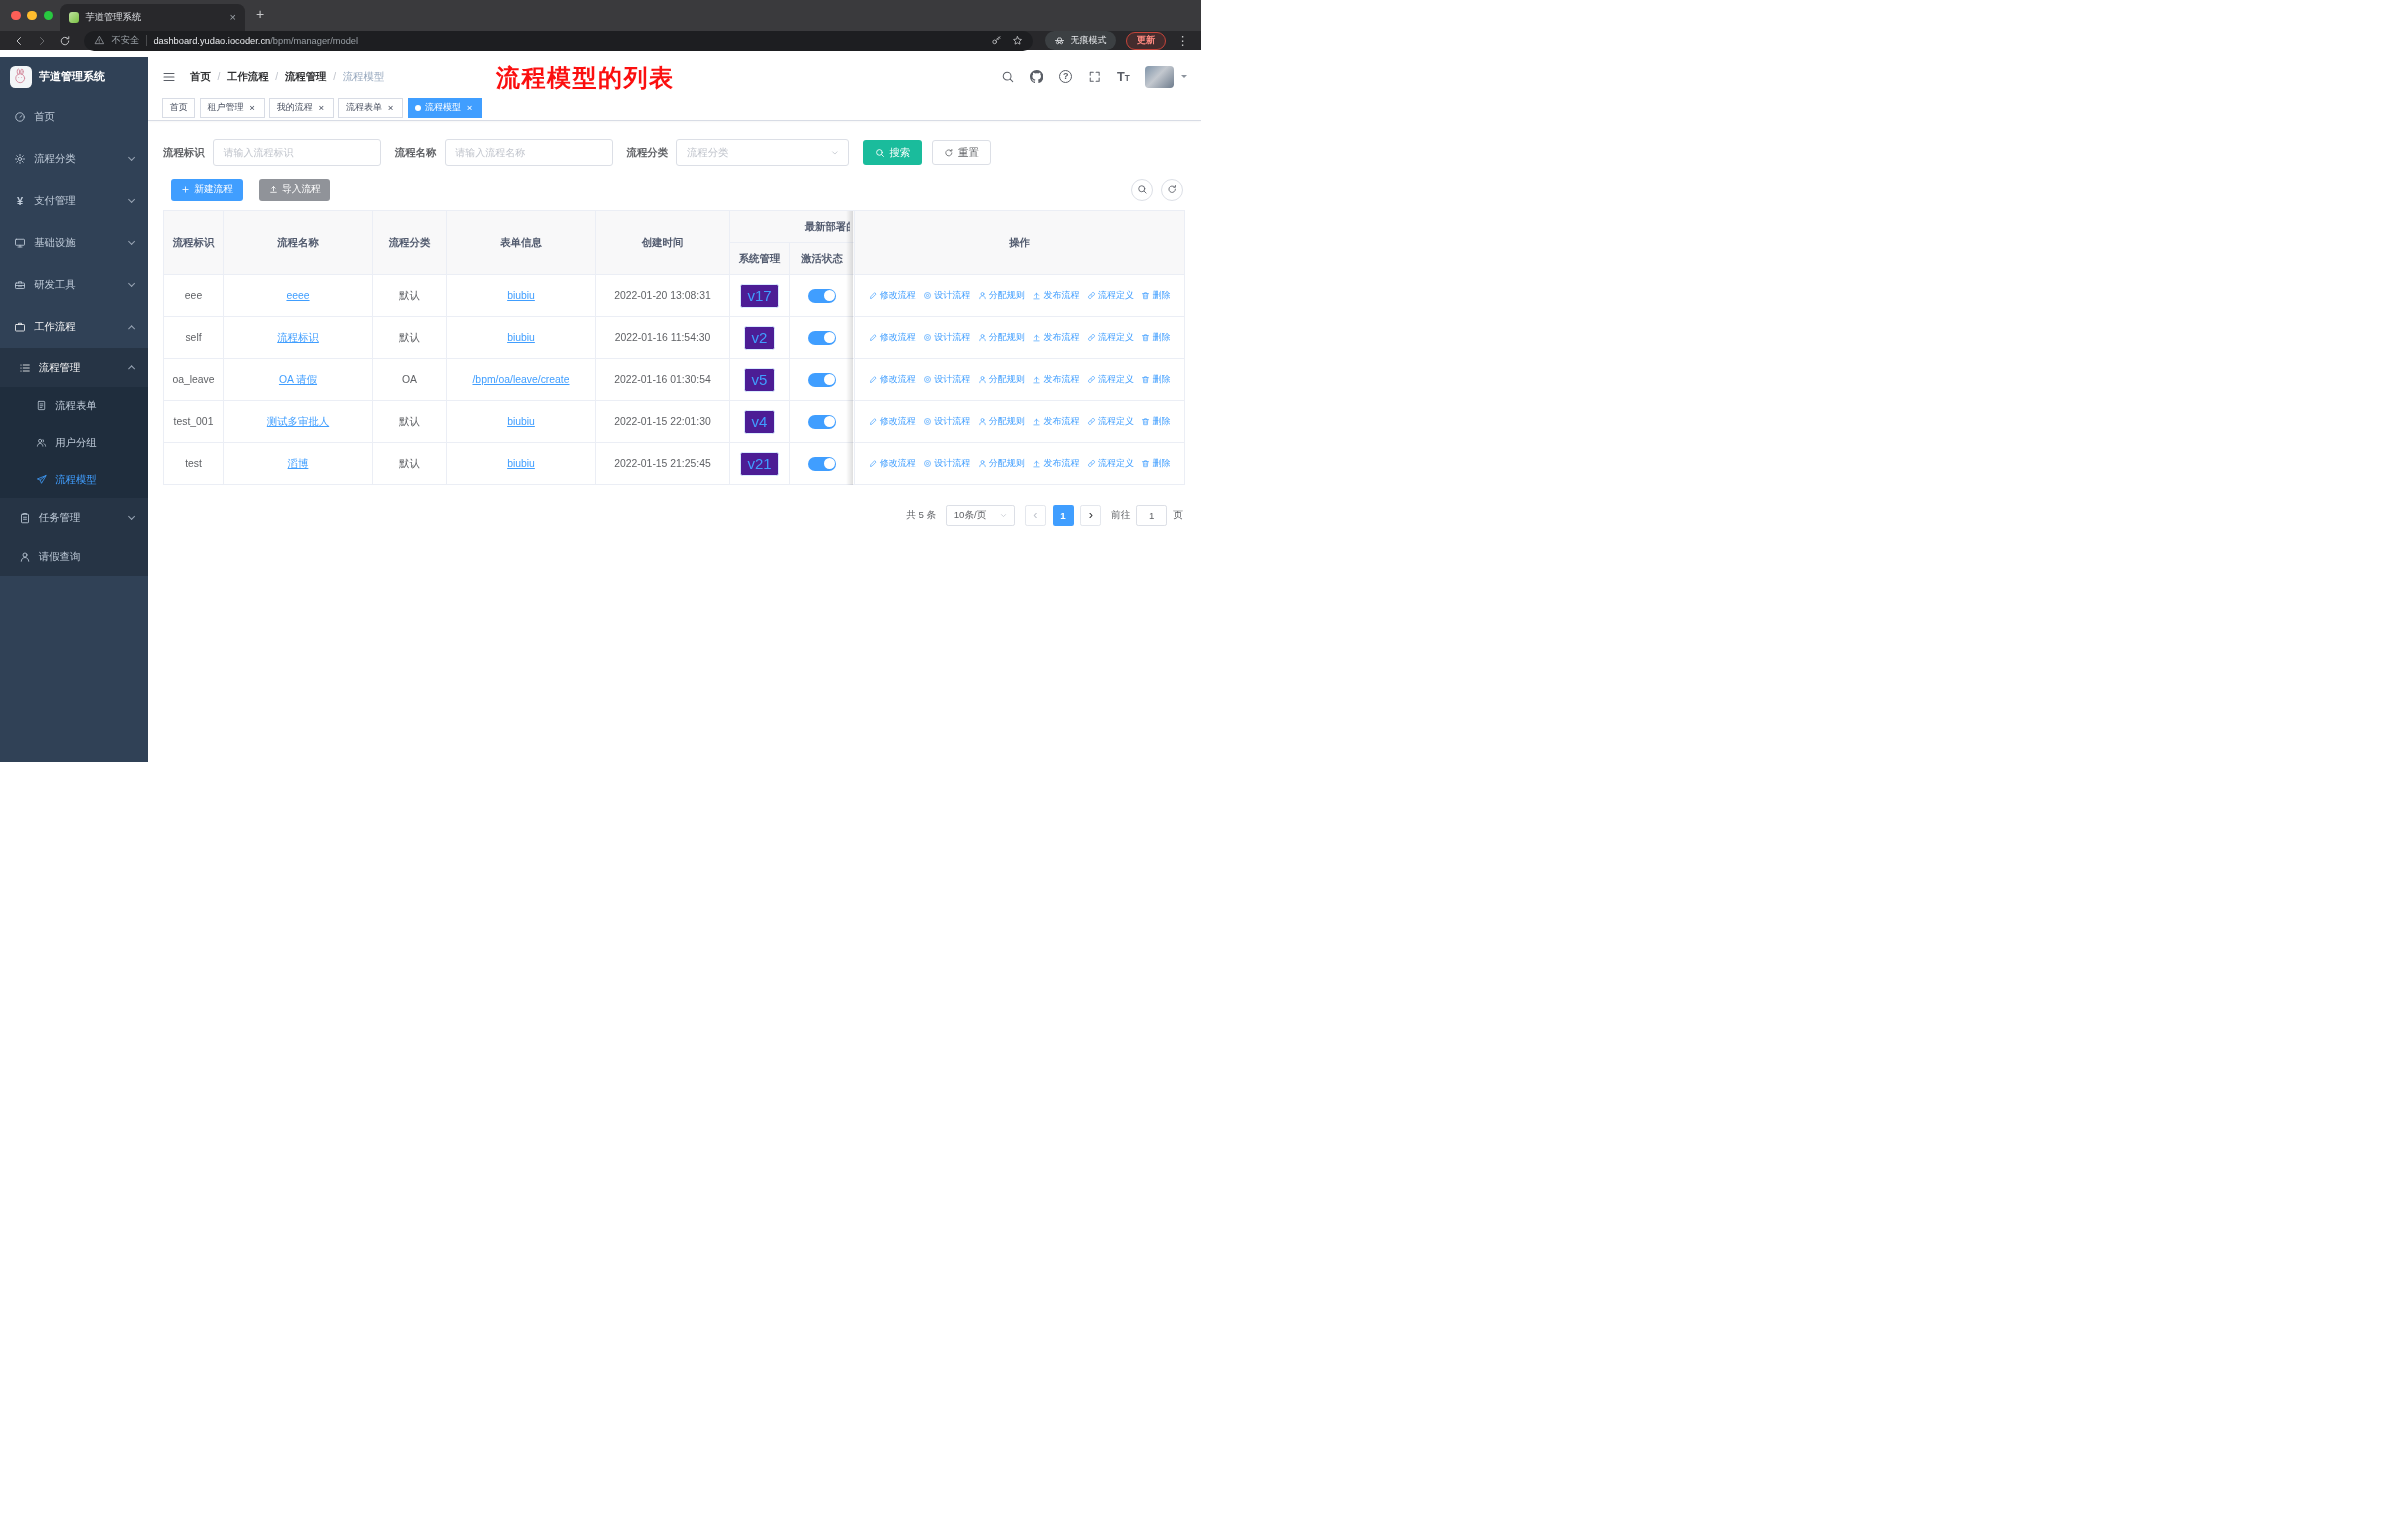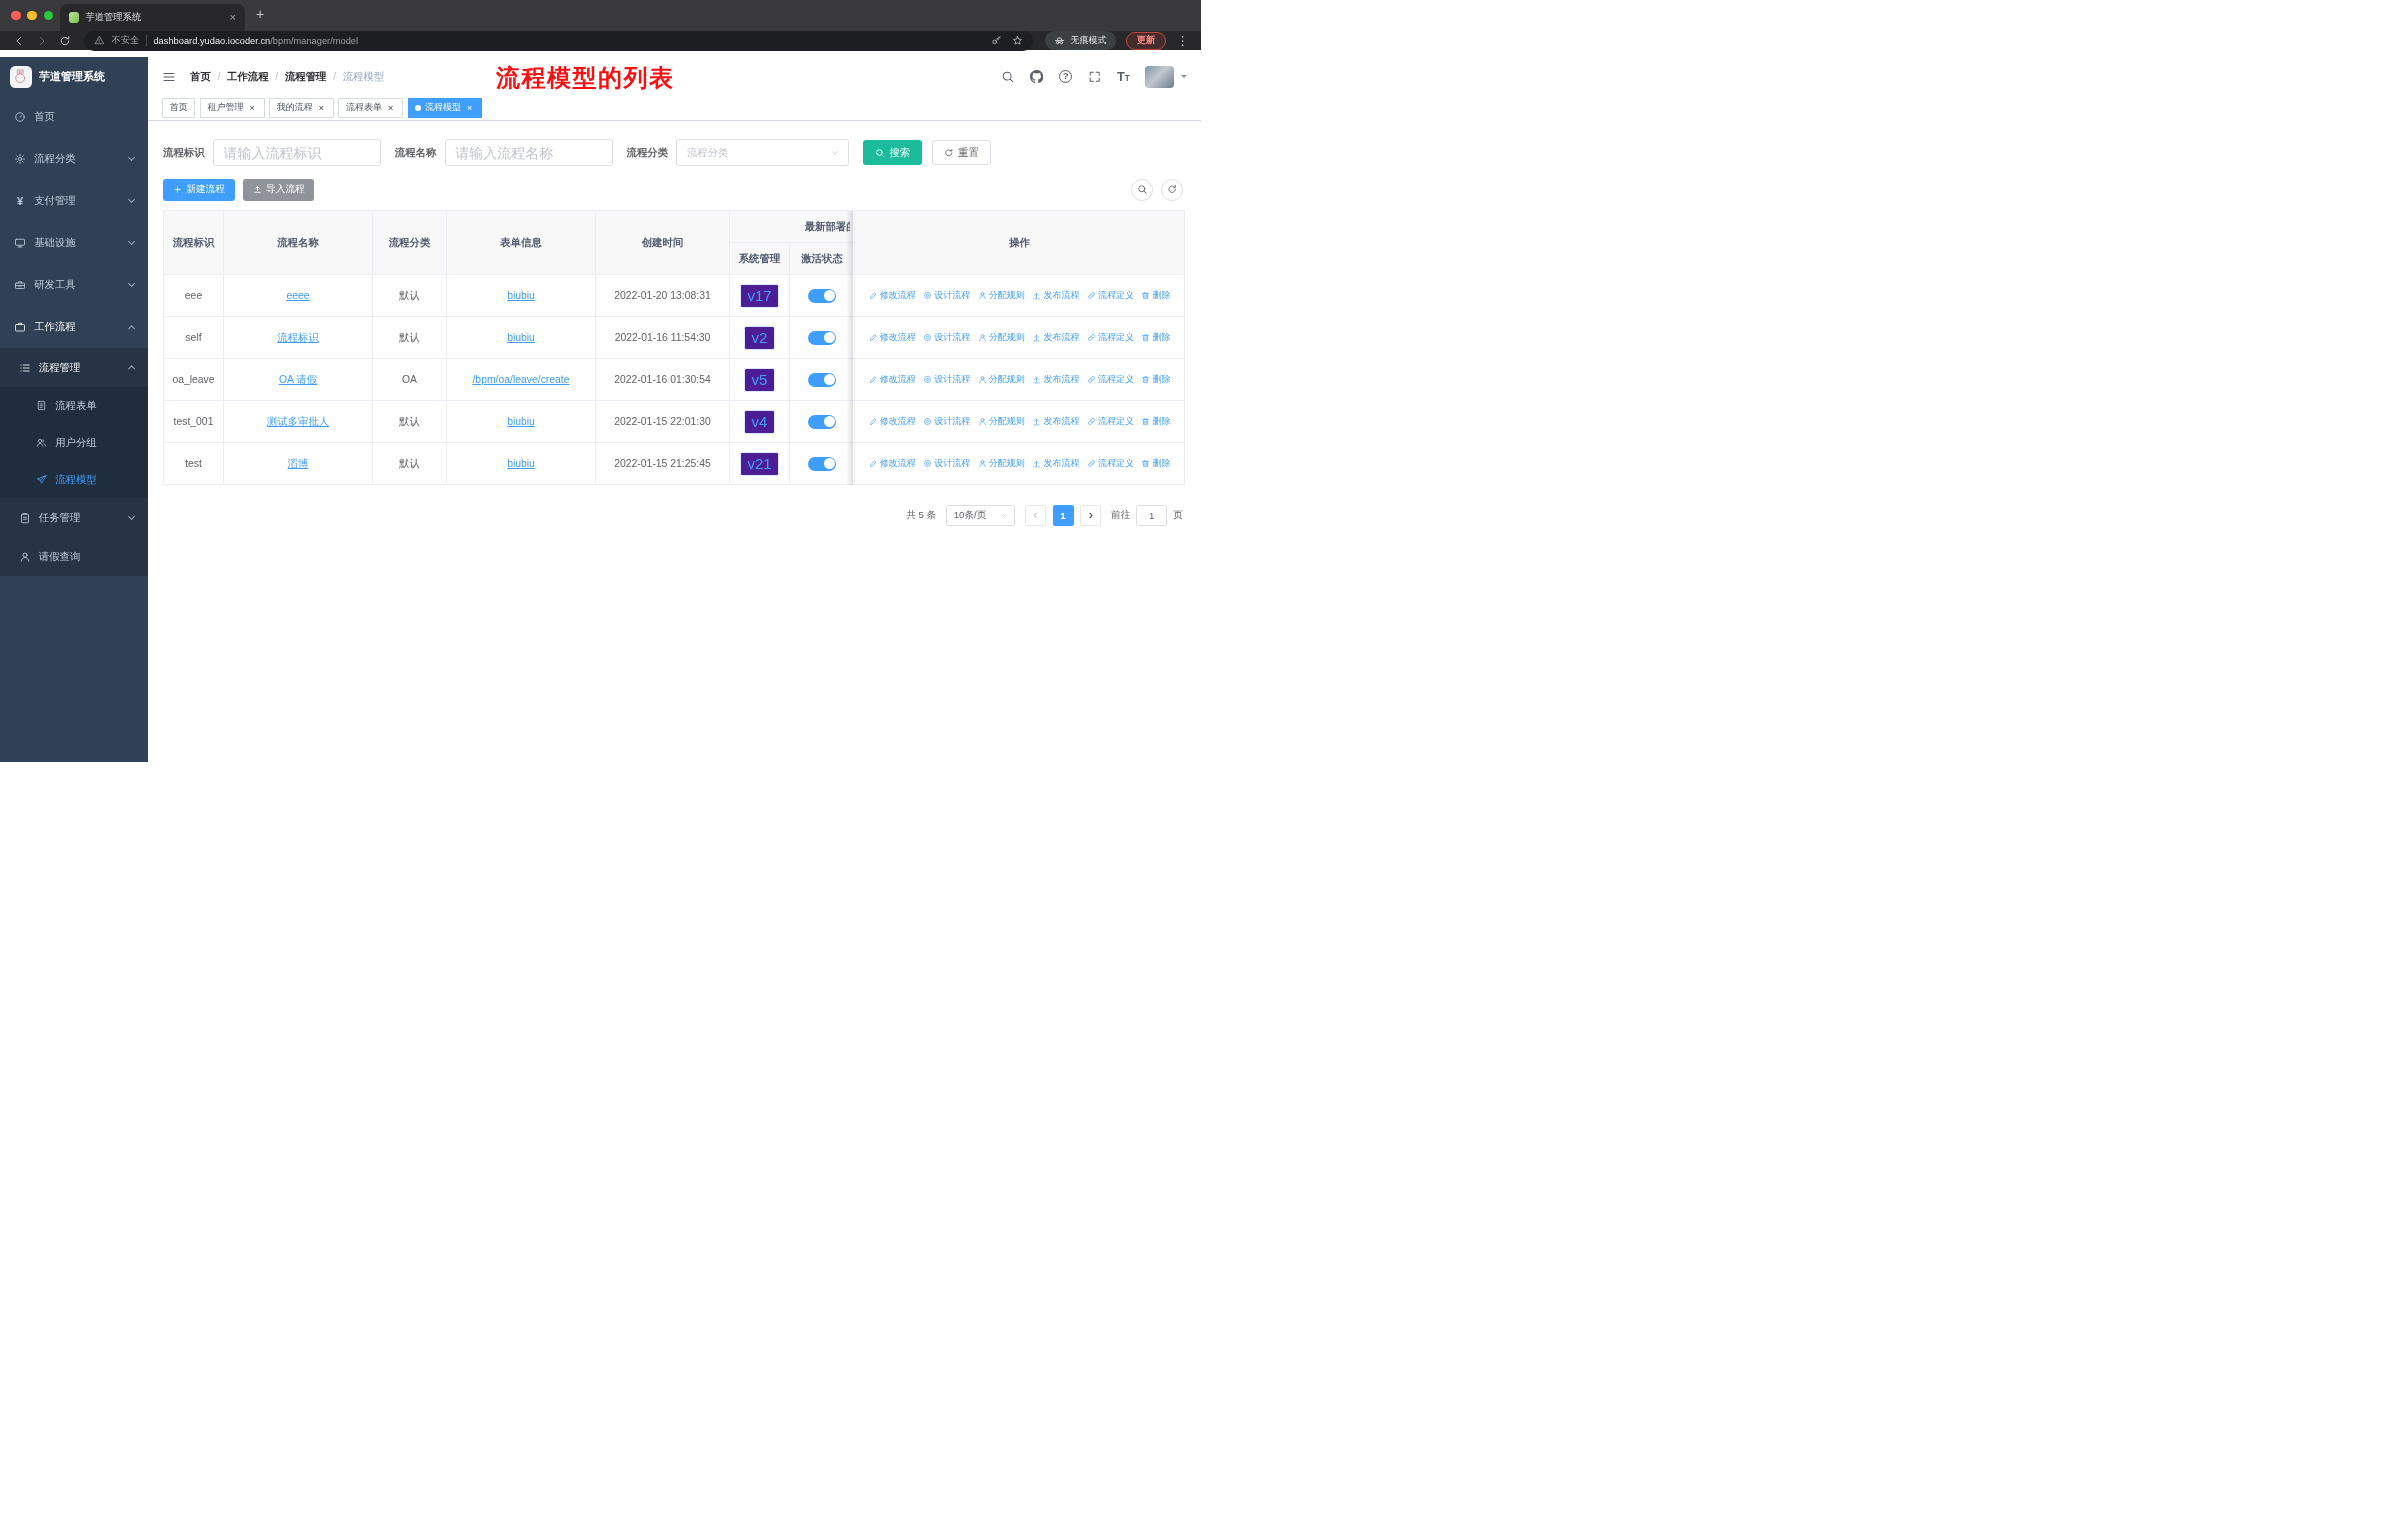--- a/index.html
+++ b/index.html
@@ -93,35 +93,35 @@
   .tag { height:19.4px; display:inline-flex; align-items:center; gap:3.7px; padding:0 6.7px; background:#fff;
          border:0.7px solid #d8dce5; color:#495060; font-size:9px; cursor:pointer; }
   .tag .x { font-size:9.7px; line-height:1; width:9.7px; text-align:center; }
   .tag.active { background:#409eff; border-color:#409eff; color:#fff; }
   .tag .dot { width:6px; height:6px; border-radius:50%; background:#fff; }
 
   .filter-row { display:flex; align-items:center; padding:18px 18px 0 15px; }
   .flabel { font-size:10.4px; font-weight:700; color:#606266; margin-right:8.2px; white-space:nowrap; }
   .flabel.gap { margin-left:14px; }
   .finput { width:168px; height:27px; border:0.7px solid #dcdfe6; border-radius:3px; padding:0 9.7px;
-            font-size:14px; color:#606266; background:#fff; outline:none; }
+            font-size:10px; color:#606266; background:#fff; outline:none; }
   .finput::placeholder { color:#c0c4cc; }
   .fselect { width:173px; height:27px; border:0.7px solid #dcdfe6; border-radius:3px; display:flex;
              align-items:center; justify-content:space-between; padding:0 8.2px 0 9.7px; color:#c0c4cc;
              font-size:10.4px; background:#fff; cursor:pointer; }
   .fselect svg { width:9.7px; height:9.7px; color:#c0c4cc; }
   .btn { height:25px; border-radius:3px; display:inline-flex; align-items:center; gap:4.5px; padding:0 11px;
          font-size:10.4px; cursor:pointer; border:0.7px solid transparent; white-space:nowrap; }
   .btn svg { width:9.7px; height:9.7px; }
   .btn-search { background:#1abc9c; color:#fff; margin-left:14px; }
   .btn-reset { background:#fff; border-color:#dcdfe6; color:#606266; margin-left:9.7px; }
 
   .toolbar-row { display:flex; align-items:center; gap:8.2px; padding:12.7px 18px 0 15px; }
   .btn-sm { height:22px; padding:0 9.7px; font-size:9.7px; border-radius:3px; display:inline-flex;
-            align-items:center; gap:4.5px; cursor:pointer; border:none; color:#fff; }
+            align-items:center; gap:4.5px; cursor:pointer; border:none; color:#fff;margin-left:8px; }
   .btn-sm svg { width:9px; height:9px; }
   .btn-primary { background:#409eff; }
   .btn-info { background:#909399; }
   .tool-right { margin-left:auto; display:flex; gap:8.2px; }
   .circle-btn { width:22px; height:22px; border-radius:50%; border:0.7px solid #dcdfe6; background:#fff;
                 color:#5a5e66; display:flex; align-items:center; justify-content:center; cursor:pointer; }
   .circle-btn svg { width:10.4px; height:10.4px; }
 
   
   .table-wrap { position:relative; margin:9.7px 18px 0 15px; width:1020px; }

